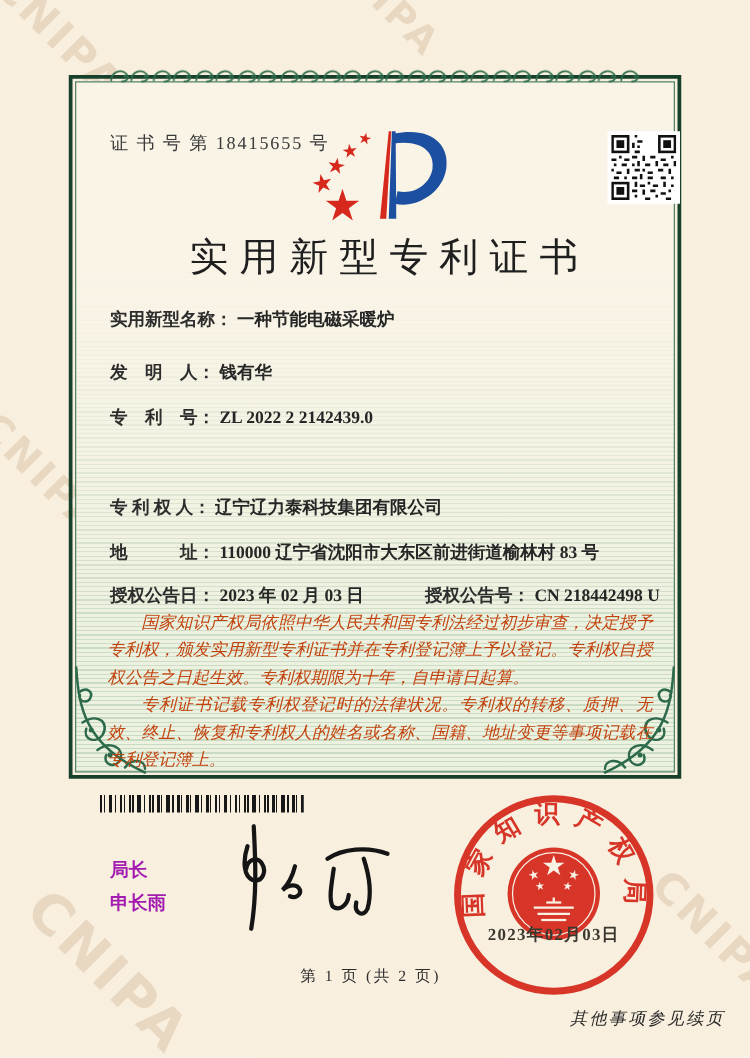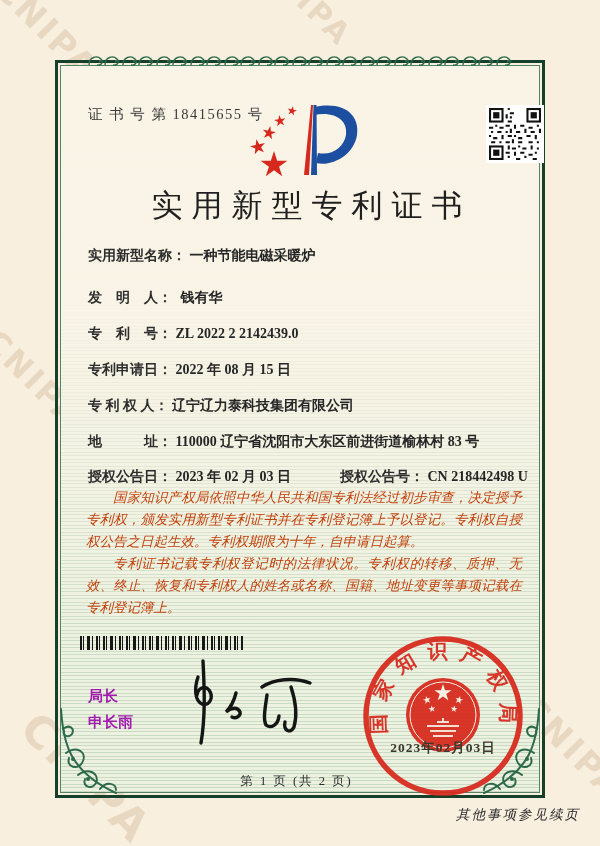--- a/index.html
+++ b/index.html
@@ -12,21 +12,21 @@
   .wm{
     position:absolute;z-index:1;
     font-family:"DejaVu Sans","Liberation Sans",sans-serif;
     font-weight:700;letter-spacing:3px;
     color:rgba(203,168,132,.32);
     transform:rotate(45deg);
     white-space:nowrap;pointer-events:none;
   }
   
   .frame{
-    position:absolute;left:55px;top:60px;width:490px;height:738px;z-index:2;
+    position:absolute;left:55px;top:60px;width:490px;height:563px;z-index:2;
     border:3px solid #17402b;box-sizing:border-box;
   }
   .frame-inner{
     position:absolute;inset:2px;border:1px solid #578469;
     background:
       linear-gradient(180deg, rgba(250,244,231,1) 0%, rgba(250,244,231,.95) 32%,
         rgba(250,244,231,.55) 55%, rgba(249,243,228,.12) 78%, rgba(247,242,226,0) 100%),
       repeating-linear-gradient(0deg, rgba(122,168,128,.32) 0 1px, rgba(0,0,0,0) 1px 3.5px);
     background-color:#ecf1e0;
   }
@@ -155,31 +155,27 @@
         M8 21h2v1H8zM12 21h1v2h-1zM15 21h2v1h-2zM19 22h2v1h-2zM22 21h1v1h-1z
         M9 23h1v1H9zM13 24h2v1h-2zM17 23h1v1h-1zM21 24h2v1h-2z"></path>
     </svg>
 
     <div class="abs title">实用新型专利证书</div>
 
     <div class="abs fieldrow" style="top:184px;">
       <span class="lab">实用新型名称：</span>
       <span class="val">一种节能电磁采暖炉</span>
     </div>
-    <div class="abs fieldrow" style="top:226px;font-family:Liberation Mono, monospace;">
+    <div class="abs fieldrow" style="top:226px;">
       <span class="lab">发　明　人：</span>
       <span class="val">钱有华</span>
     </div>
     <div class="abs fieldrow" style="top:262px;">
       <span class="lab">专　利　号：</span>
       <span class="val">ZL 2022 2 2142439.0</span>
-    </div>
-    <div class="abs fieldrow" style="top:298px;">
-      <span class="lab">专利申请日：</span>
-      <span class="val">2022 年 08 月 15 日</span>
     </div>
     <div class="abs fieldrow" style="top:334px;">
       <span class="lab">专 利 权 人：</span>
       <span class="val">辽宁辽力泰科技集团有限公司</span>
     </div>
     <div class="abs fieldrow" style="top:370px;">
       <span class="lab">地　　　址：</span>
       <span class="val">110000 辽宁省沈阳市大东区前进街道榆林村 83 号</span>
     </div>
     <div class="abs fieldrow" style="top:405px;">

